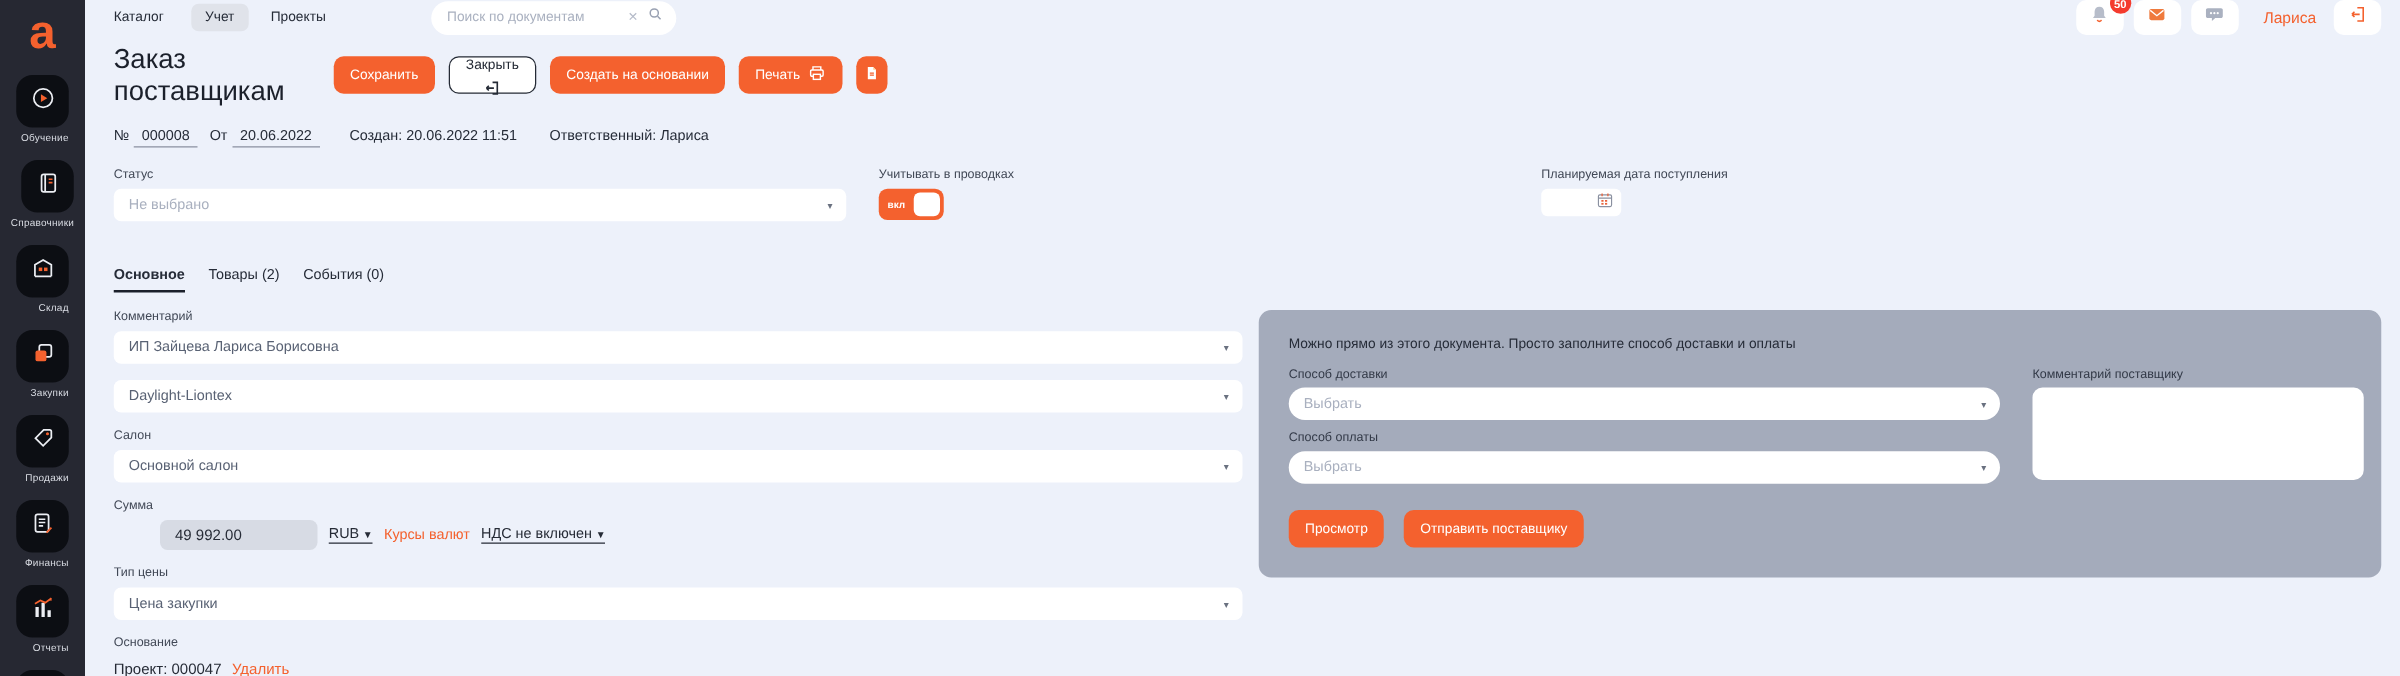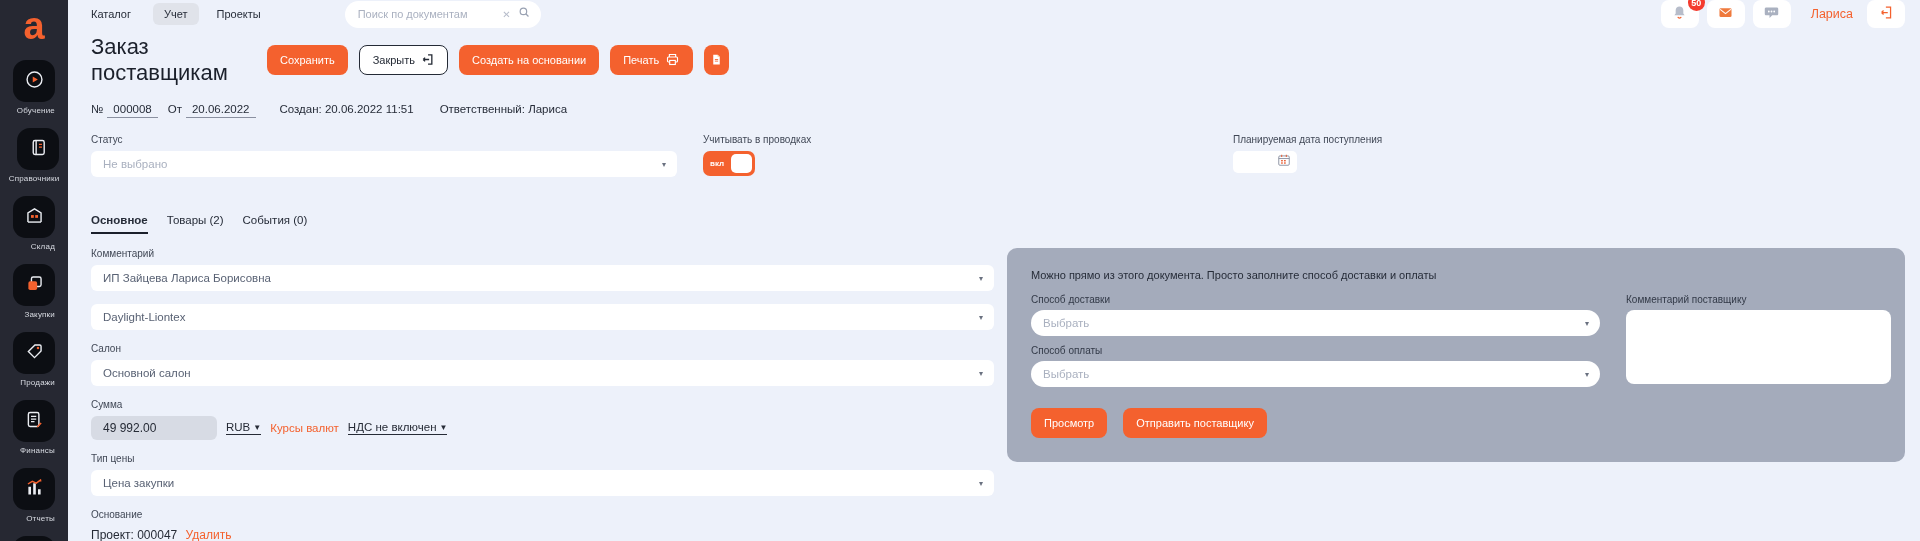--- a/index.html
+++ b/index.html
@@ -27,21 +27,21 @@
   .spacer { flex:1; }
   .top-btn { width:38px; height:28px; background:#fff; border-radius:8px; display:flex; align-items:center; justify-content:center; margin-left:8px; position:relative; cursor:pointer; }
   .badge { position:absolute; top:-6px; right:-6px; min-width:17px; height:17px; background:#f43b2e; color:#fff; font-size:9px; font-weight:bold; border-radius:50%; display:flex; align-items:center; justify-content:center; padding:0 2px; }
   .user-name { color:#f4612e; font-size:12.5px; margin:0 14px 0 20px; cursor:pointer; }
 
   
   .page-header { display:flex; align-items:center; margin-top:6px; }
   .page-title { font-size:22px; font-weight:normal; color:#1b202b; width:176px; }
   .btn { height:30px; border-radius:8px; border:none; font-family:inherit; font-size:11px; display:inline-flex; align-items:center; gap:6px; padding:0 13px; cursor:pointer; margin-right:11px; }
   .btn-orange { background:#f4612e; color:#fff; }
-  .btn-outline { background:#fff; color:#242a35; border:1.5px solid #242a35; }
+  .btn-outline { background:#fff; color:#242a35; border:1.5px solid #242a35;flex-direction:column; }
   .btn-icon { width:25px; padding:0; justify-content:center; }
 
   
   .doc-info { display:flex; align-items:baseline; margin-top:17px; font-size:11.5px; color:#262c38; }
   .uline { border-bottom:1px solid #8a90a0; padding:0 6px 2px 6px; margin-right:10px; cursor:text; }
   .doc-info .lab { margin-right:4px; }
   .doc-meta { margin-right:26px; }
 
   
   .field-label { font-size:10px; color:#414856; margin-bottom:6px; }
@@ -62,21 +62,21 @@
   
   .tabs { display:flex; gap:19px; margin-top:11px; }
   .tab { font-size:11.5px; color:#262c38; padding-bottom:6px; cursor:pointer; }
   .tab.active { font-weight:bold; border-bottom:2.5px solid #1b202b; }
 
   
   .form-area { display:flex; margin-top:14px; align-items:flex-start; }
   .left-col { width:903px; min-width:903px; }
   .f-row { margin-bottom:13px; }
   .inline { display:flex; align-items:center; gap:9px; font-size:11.5px; color:#262b36; }
-  .amount { width:126px; height:24px; background:#d7dbe4; border-radius:6px; display:flex; align-items:center; padding:0 12px; font-size:12px; color:#262b36; }
+  .amount { width:126px; height:24px; background:#d7dbe4; border-radius:6px; display:flex; align-items:center; padding:0 12px; font-size:12px; color:#262b36;margin-left:37px; }
   .u-drop { border-bottom:1.5px solid #262b36; padding-bottom:1px; display:inline-flex; align-items:center; gap:3px; cursor:pointer; }
   .u-drop .chev { font-size:8px; }
   .link { color:#f4612e; cursor:pointer; }
   .basis-val { font-size:12px; color:#262b36; margin-top:8px; }
 
   
   .panel { flex:1; margin-left:13px; background:#a4abbb; border-radius:10px; padding:16px 14px 14px 24px; height:214px; }
   .panel-title { font-size:18.5px; font-weight:bold; color:#1d222c; }
   .panel-sub { font-size:11px; color:#262c38; margin-top:5px; }
   .panel-grid { display:grid; grid-template-columns:1fr 265px; column-gap:26px; margin-top:13px; }

